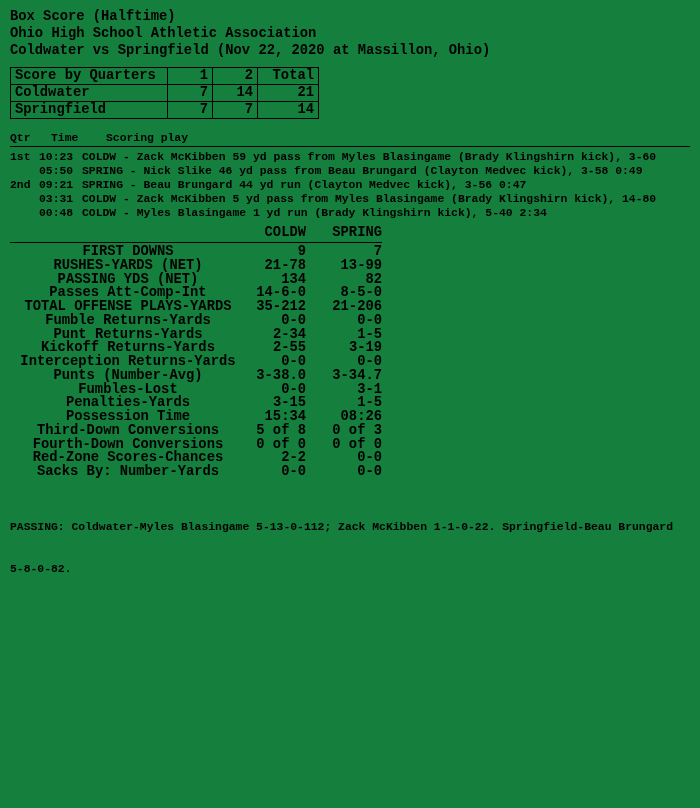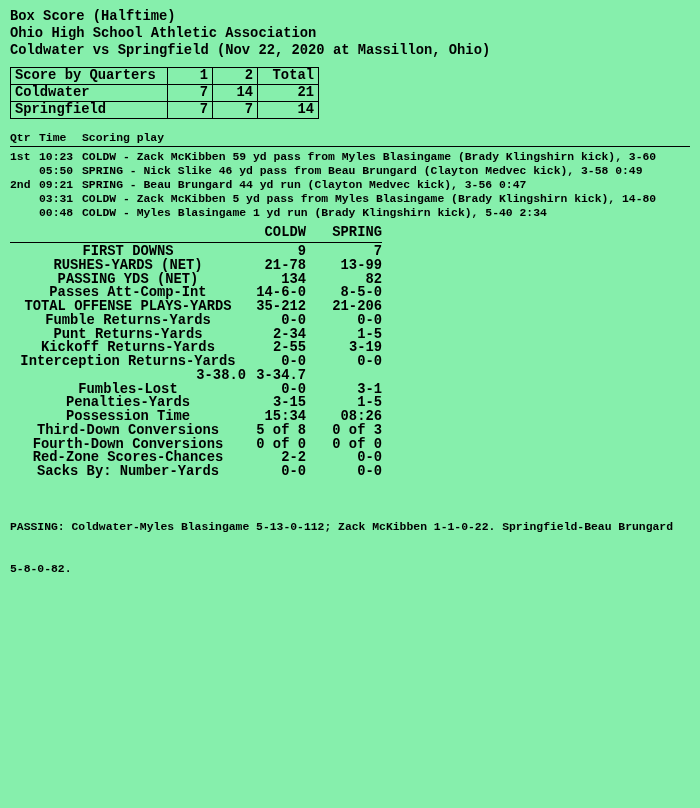--- a/index.html
+++ b/index.html
@@ -1,34 +1,34 @@
 <!DOCTYPE html>
 <html><head>
 <meta charset="utf-8">
 <style>
   html,body { margin:0; padding:0; background:#fff; }
   .page {
     width:700px; height:808px; box-sizing:border-box;
     padding:8px 10px; overflow:hidden;
-    background:#86efac; color:#000;
+    background:#15803d; color:#000;
     font-family:"Liberation Mono","DejaVu Sans Mono",monospace;
     font-weight:700;
   }
   .lg { font-size:13.8px; line-height:17px; white-space:pre; }
 
   
   .qtable { border-collapse:collapse; margin-top:8px; font-size:13.8px; }
   .qtable th,.qtable td { border:1.5px solid #000; padding:0 4px; line-height:16px; height:16px; font-weight:700; white-space:pre; }
   .c-team  { width:148px; text-align:left; }
   .c-num   { width:36px;  text-align:right; }
   .c-total { width:52px;  text-align:right; }
 
   
   .scoring { margin-top:12px; font-size:11.4px; line-height:14px; width:680px; }
-  .sc-head { display:grid; grid-template-columns:29px 43px 1fr; border-bottom:1.5px solid #000; padding-bottom:1px; margin-bottom:3px; }
+  .sc-head { display:grid; grid-template-columns:29px 43px 1fr; border-bottom:1.5px solid #000; padding-bottom:1px; margin-bottom:3px;gap:12px; }
   .sc-row  { display:grid; grid-template-columns:29px 43px 1fr; }
   .sc-row span, .sc-head span { white-space:pre; }
 
   
   .stats   { margin-top:6px; width:372px; font-size:13.8px; }
   .st-head { display:grid; grid-template-columns:1fr 60px 76px; line-height:14px; border-bottom:1.5px solid #000; padding-bottom:2px; margin-bottom:2px; }
   .st-row  { display:grid; grid-template-columns:1fr 60px 76px; line-height:13.75px; }
   .st-label{ text-align:center; white-space:pre; }
   .st-v    { text-align:right; white-space:pre; }
 
@@ -148,20 +148,21 @@
       <span class="st-label">Kickoff Returns-Yards</span>
       <span class="st-v">2-55</span>
       <span class="st-v">3-19</span>
     </div>
     <div class="st-row">
       <span class="st-label">Interception Returns-Yards</span>
       <span class="st-v">0-0</span>
       <span class="st-v">0-0</span>
     </div>
     <div class="st-row">
+      <span class="st-label">Punts (Number-Avg)</span>
       <span class="st-v">3-38.0</span>
       <span class="st-v">3-34.7</span>
     </div>
     <div class="st-row">
       <span class="st-label">Fumbles-Lost</span>
       <span class="st-v">0-0</span>
       <span class="st-v">3-1</span>
     </div>
     <div class="st-row">
       <span class="st-label">Penalties-Yards</span>

